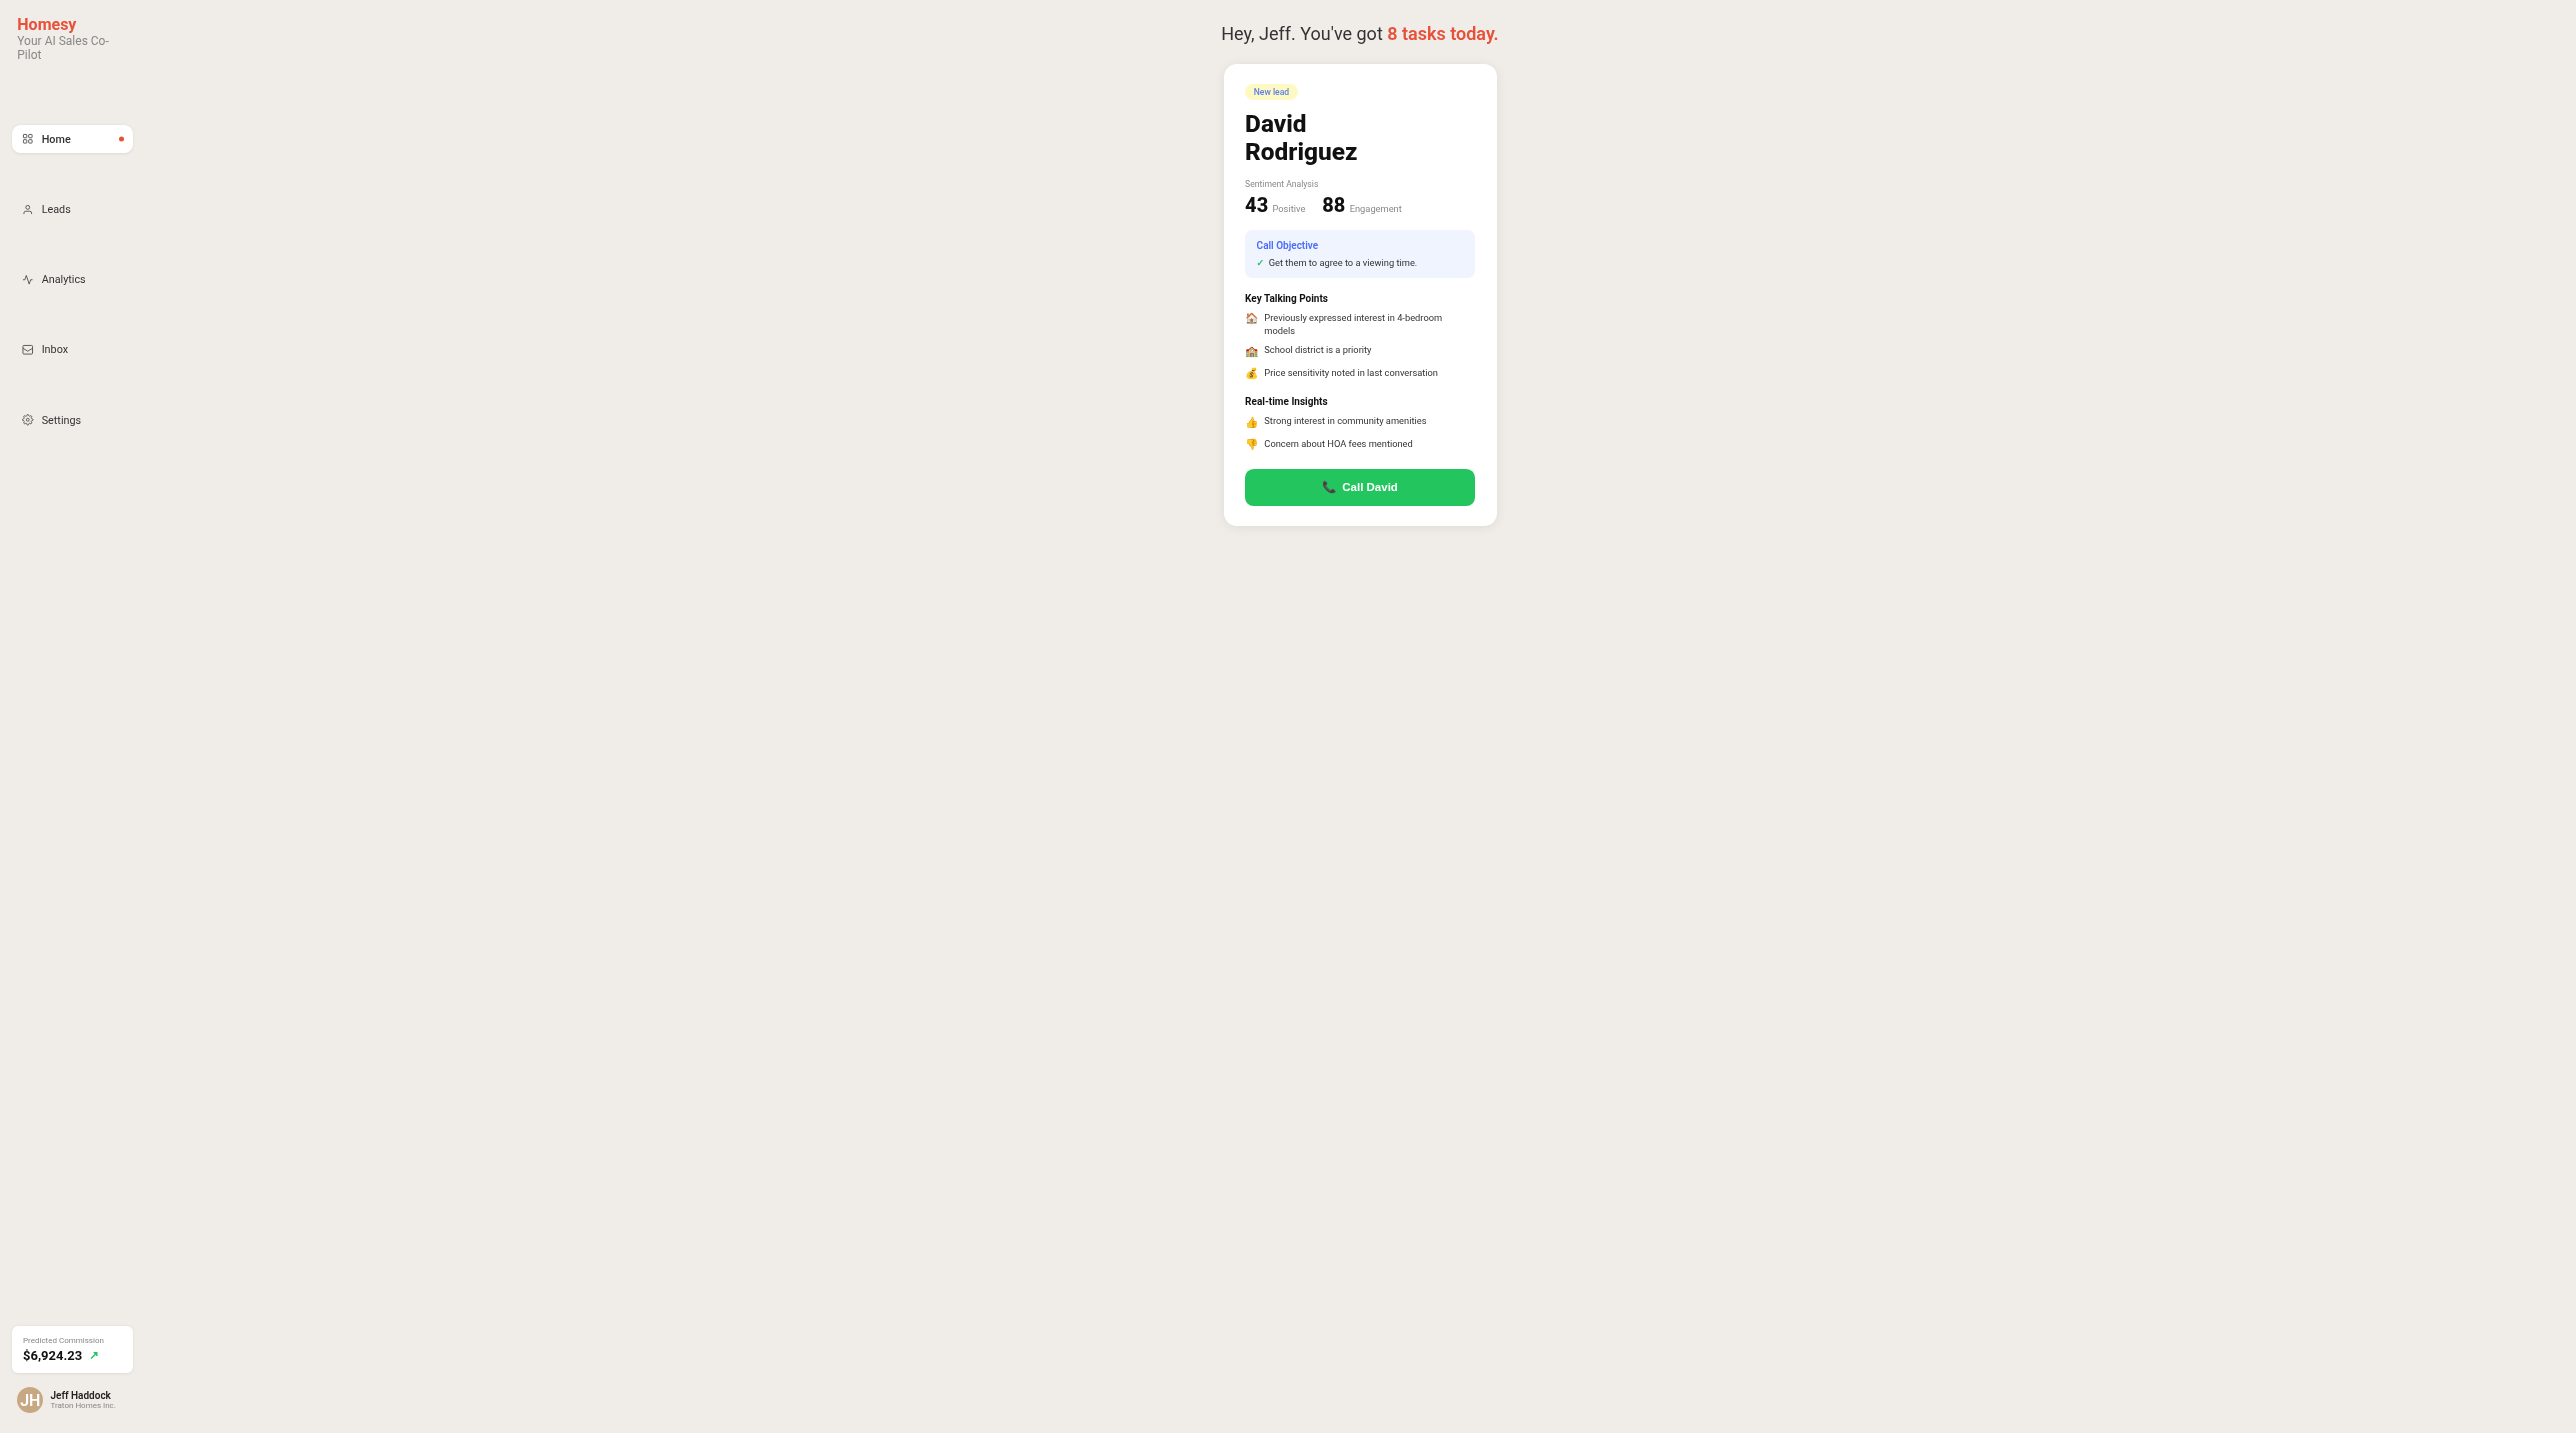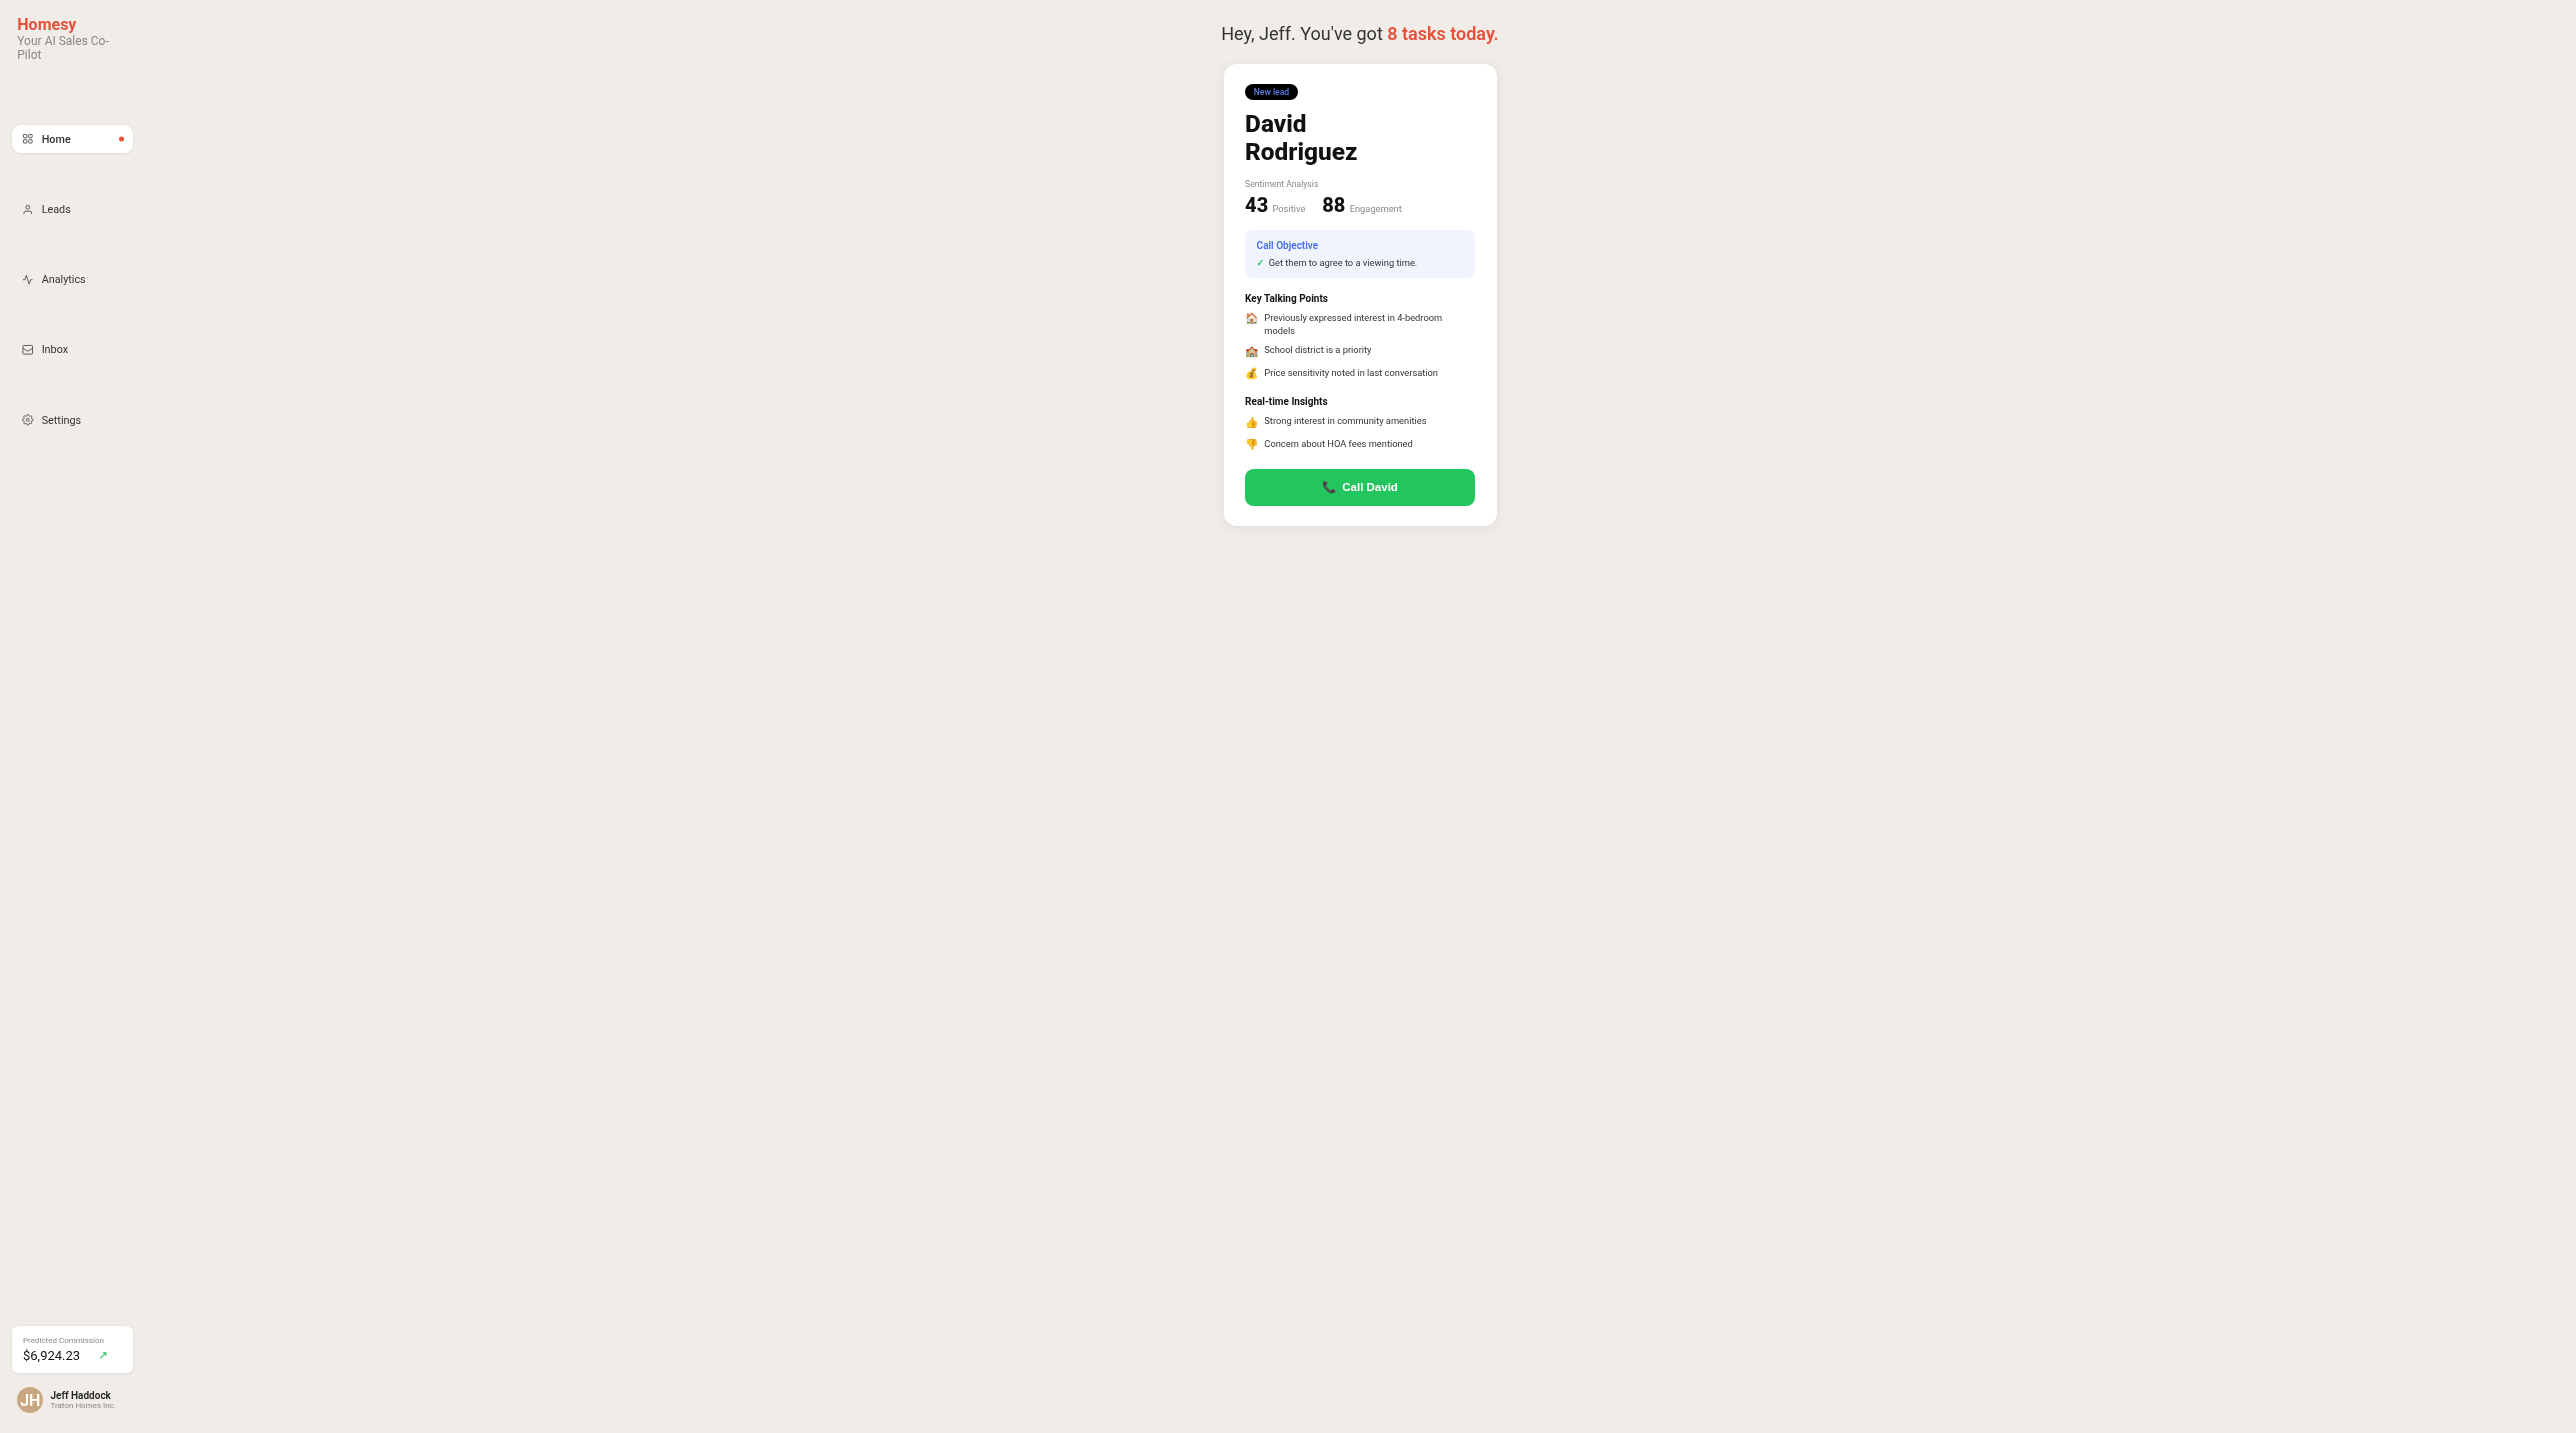--- a/index.html
+++ b/index.html
@@ -108,24 +108,24 @@
     }
 
     .commission-label {
       font-size: 8px;
       color: #888;
       margin-bottom: 2.9px;
     }
 
     .commission-value {
       font-size: 13px;
-      font-weight: 400;
+      font-weight: 700;
       color: #111;
       display: flex;
-      gap: 18px;
+      gap: 7px;
     }
 
     .commission-arrow {
       color: #22c55e;
       font-size: 11.5px;
     }
 
     .user-profile {
       display: flex;
       align-items: center;
@@ -190,21 +190,21 @@
     .lead-card {
       background: #fff;
       border-radius: 13px;
       padding: 20px 21.6px;
       width: 273px;
       box-shadow: 0 1.4px 11.5px rgba(0,0,0,0.07);
     }
 
     .new-lead-badge {
       display: inline-block;
-      background: #000000;
+      background: #fef9c3;
       color: #5b7fe8;
       font-size: 8.6px;
       font-weight: 500;
       padding: 2.9px 8.6px;
       border-radius: 14.4px;
       margin-bottom: 10px;
     }
 
     .lead-name {
       font-size: 24.4px;

